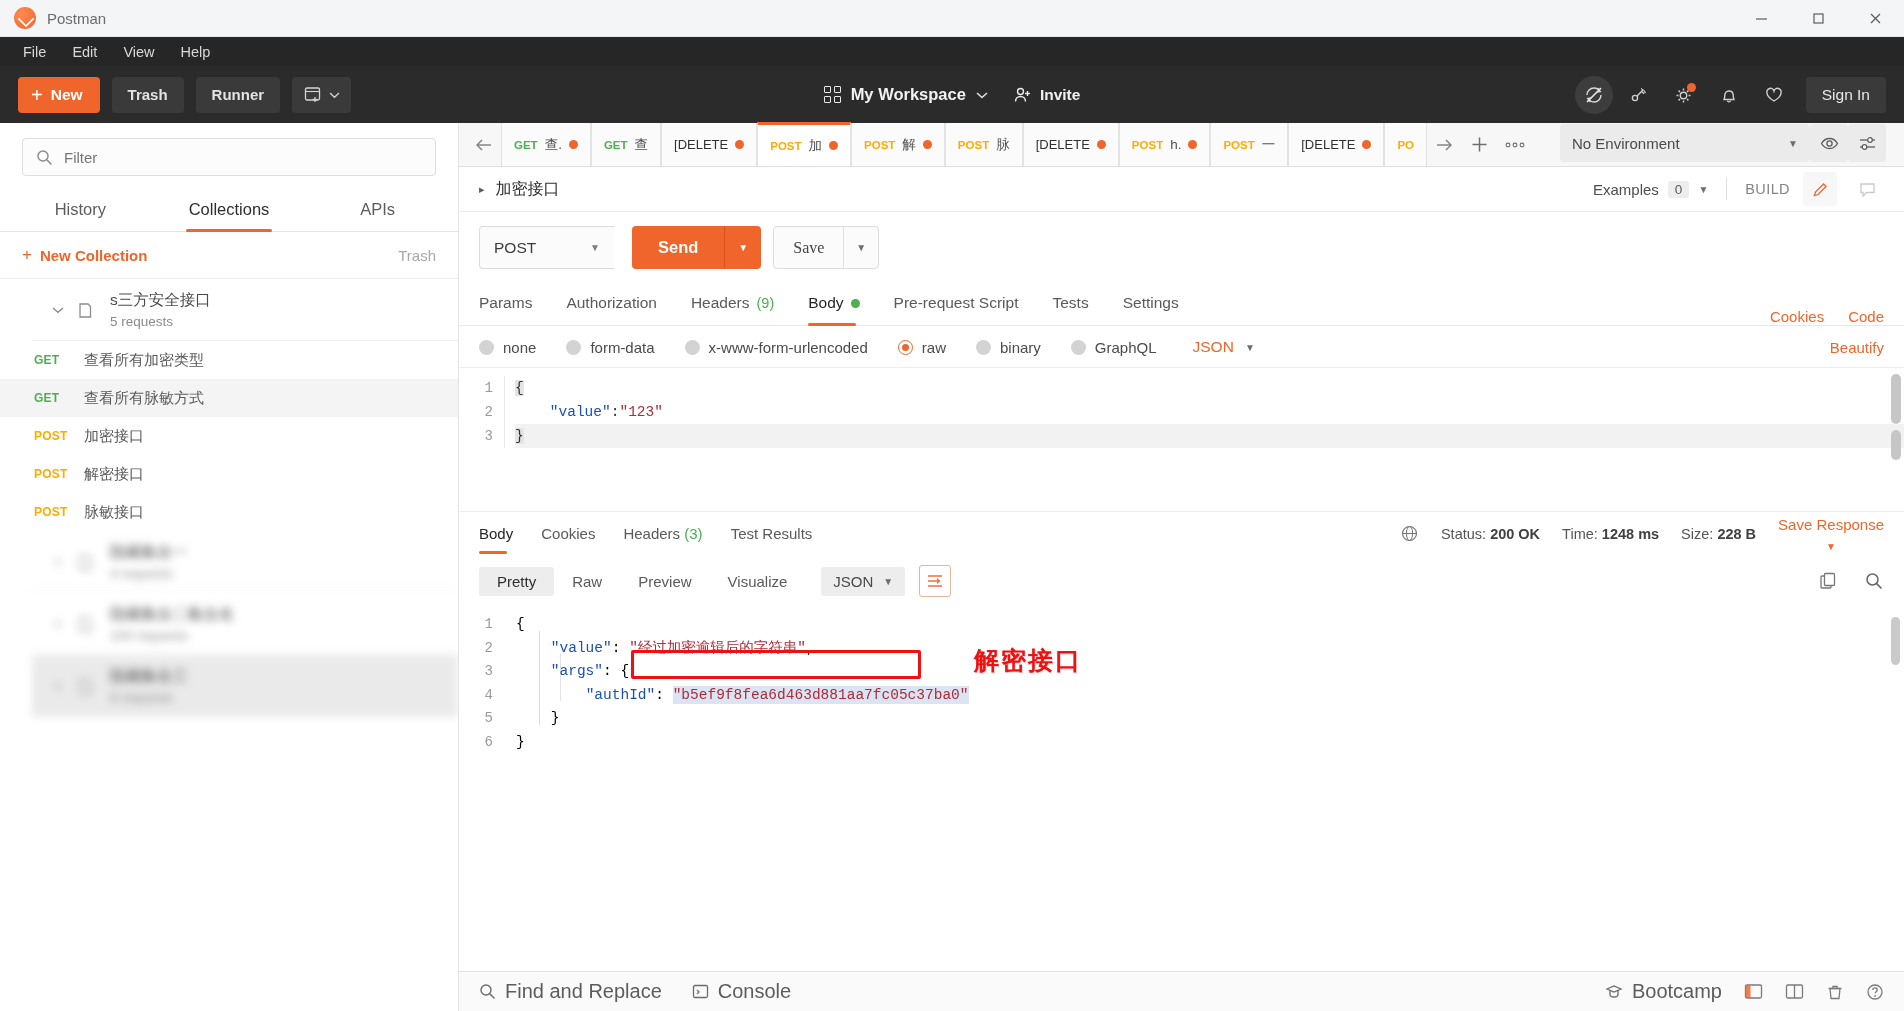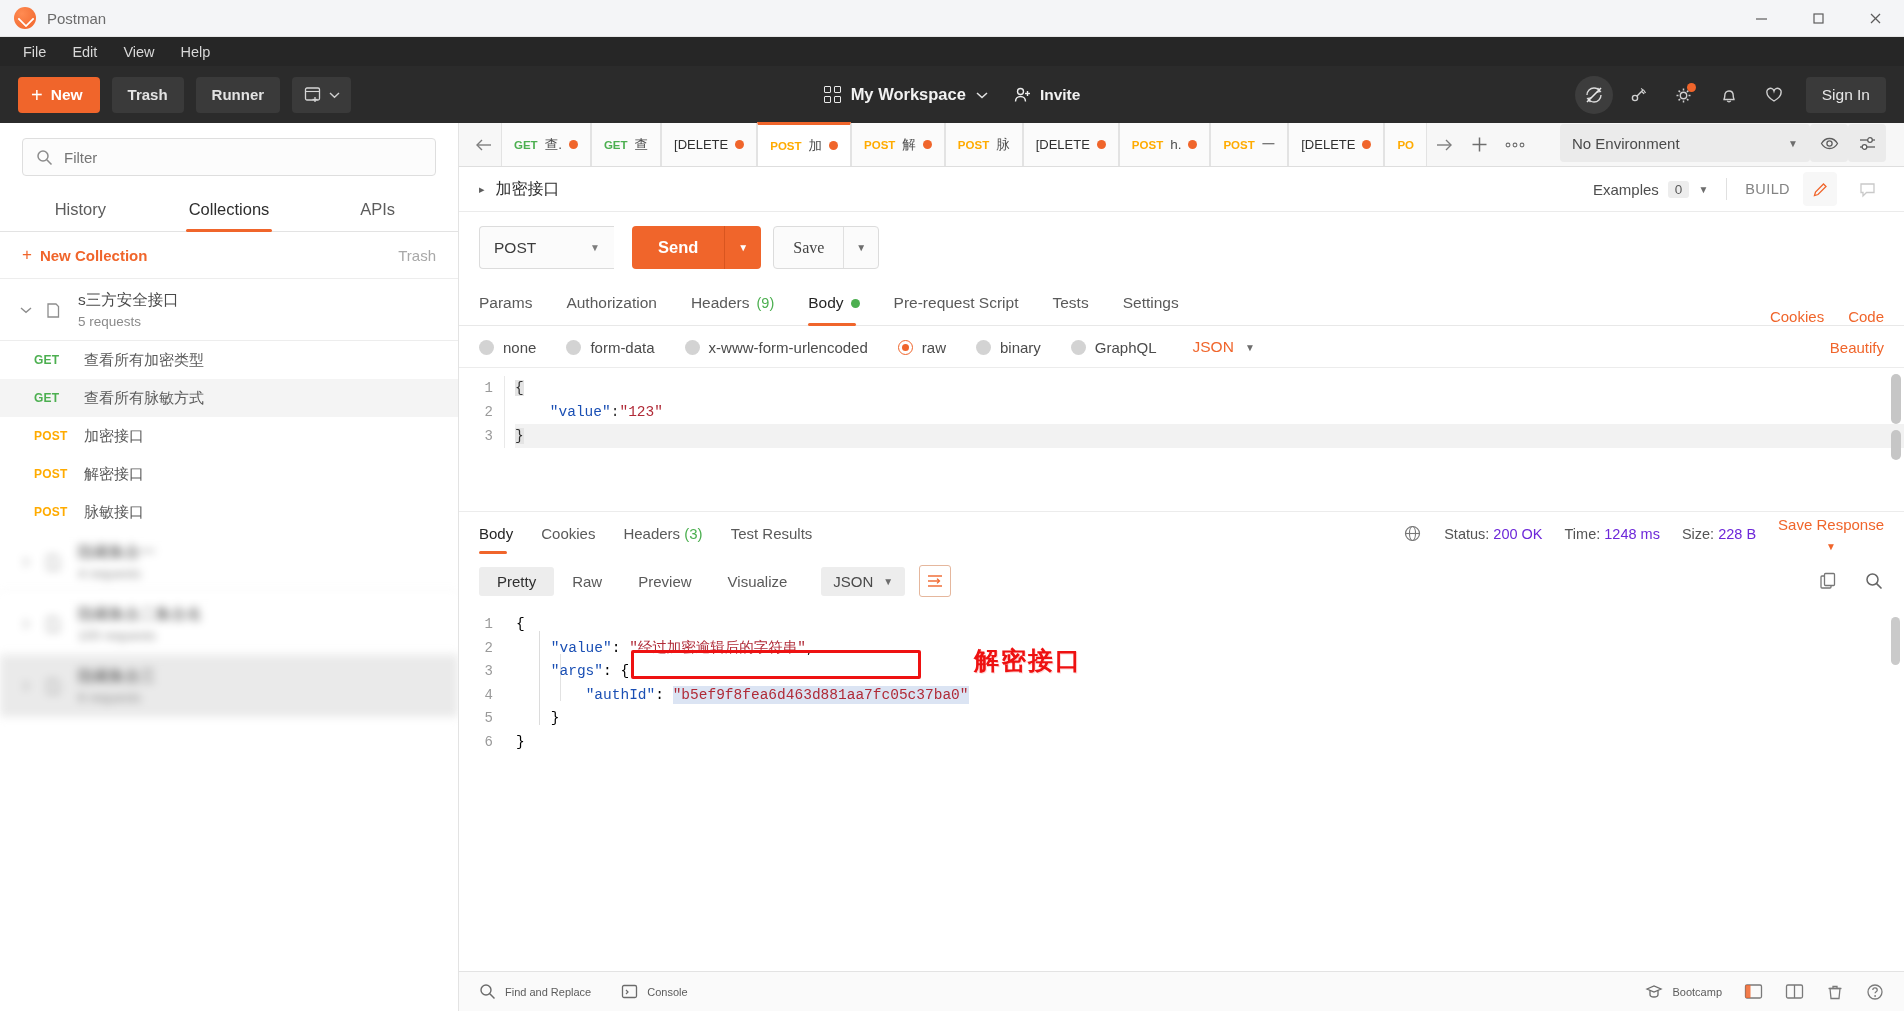--- a/index.html
+++ b/index.html
@@ -84,21 +84,21 @@
   .sb-tab.active { color: #2e2e2e; }
   .sb-tab.active::after { content: ""; position: absolute; left: 21%; right: 21%; bottom: -1px;
     height: 3px; background: #f0652b; border-radius: 2px; }
   .sb-actions { display: flex; align-items: center; padding: 13px 22px; border-bottom: 1px solid #ededed; }
   .newcol { color: #f0652b; font-size: 15px; font-weight: bold; display: flex; align-items: center; gap: 8px; }
   .newcol .p { font-size: 17px; font-weight: normal; }
   .trash { margin-left: auto; color: #a8a8a8; font-size: 15px; }
   .sb-list { flex: 1 1 auto; overflow: hidden; }
 
   .col-row { display: flex; align-items: center; gap: 13px; padding: 11px 20px; border-bottom: 1px solid #ededed;
-    min-height: 54px; }
+    min-height: 54px; margin-left: 32px; }
   .chev { width: 12px; color: #8d8d8d; font-size: 11px; display: flex; justify-content: center; }
   .foldericon { width: 20px; height: 20px; flex: 0 0 20px; }
   .col-text { display: flex; flex-direction: column; gap: 3px; }
   .col-name { font-size: 15.5px; color: #4a4a4a; }
   .col-sub { font-size: 13.5px; color: #8a8a8a; }
 
   .req-row { display: flex; align-items: center; padding: 7px 20px 7px 34px; min-height: 38px; gap: 0; }
   .req-row.sel { background: #f4f4f4; }
   .verb { width: 50px; flex: 0 0 50px; font-size: 12px; font-weight: bold; letter-spacing: .2px; }
   .verb.get { color: #4caf50; }
@@ -227,21 +227,21 @@
   
   .respmeta { display: flex; align-items: center; padding: 0 20px; border-top: 1px solid #ececec;
     height: 44px; flex: 0 0 44px; }
   .rtabs { display: flex; align-items: center; }
   .rtb { font-size: 15px; color: #5a5a5a; margin-right: 28px; position: relative; padding: 12px 0; }
   .rtb.active { color: #262626; }
   .rtb.active::after { content: ""; position: absolute; left: 0; right: 6px; bottom: 0; height: 3px;
     background: #f0652b; border-radius: 2px; }
   .rtb .ct { color: #4caf50; }
   .meta-right { margin-left: auto; display: flex; align-items: center; gap: 22px; font-size: 14.5px; color: #555; }
-  .meta-right b { color: #6d28d9; font-weight: normal; }
+  .meta-right b { color: #404040; font-weight: bold; }
   .saveresp { color: #f0652b; font-size: 15px; display: flex; align-items: center; gap: 8px; flex-direction: column; }
 
   
   .respbar { display: flex; align-items: center; padding: 10px 20px; }
   .vtab { font-size: 15px; color: #5a5a5a; padding: 6px 18px; border-radius: 3px; }
   .vtab.on { background: #ededed; color: #2f2f2f; }
   .fmtsel { margin-left: 16px; display: flex; align-items: center; gap: 10px; background: #ededed;
     padding: 6px 12px; border-radius: 3px; font-size: 15px; color: #4a4a4a; }
   .fmtsel .cv { font-size: 10px; color: #6d6d6d; }
   .wrapbtn { margin-left: 14px; width: 32px; height: 32px; border: 1px solid #e5b79d; border-radius: 3px;
@@ -265,21 +265,21 @@
     position: absolute; color: #ee1111; font-size: 25px; font-weight: bold;
     font-family: "DejaVu Sans", sans-serif; text-shadow: 1px 1px 0 #ffd9d9;
     letter-spacing: 2px;
   }
   .rscroll { position: absolute; right: 4px; top: 10px; width: 9px; height: 48px; background: #cacaca;
     border-radius: 5px; }
 
   
   .statusbar { height: 40px; flex: 0 0 40px; background: #fafafa; border-top: 1px solid #e3e3e3;
     display: flex; align-items: center; padding: 0 20px; gap: 30px; }
-  .sb-item { display: flex; align-items: center; gap: 9px; font-size: 11px; color: #5c5c5c; }
+  .sb-item { display: flex; align-items: center; gap: 9px; font-size: 20px; color: #5c5c5c; }
   .sb-right { margin-left: auto; display: flex; align-items: center; gap: 22px; }
   .ico { display: inline-flex; align-items: center; justify-content: center; }
 </style>
 </head>
 <body>
 
 <div class="app">
 
   <div class="titlebar">
     <div class="tb-logo"></div>

